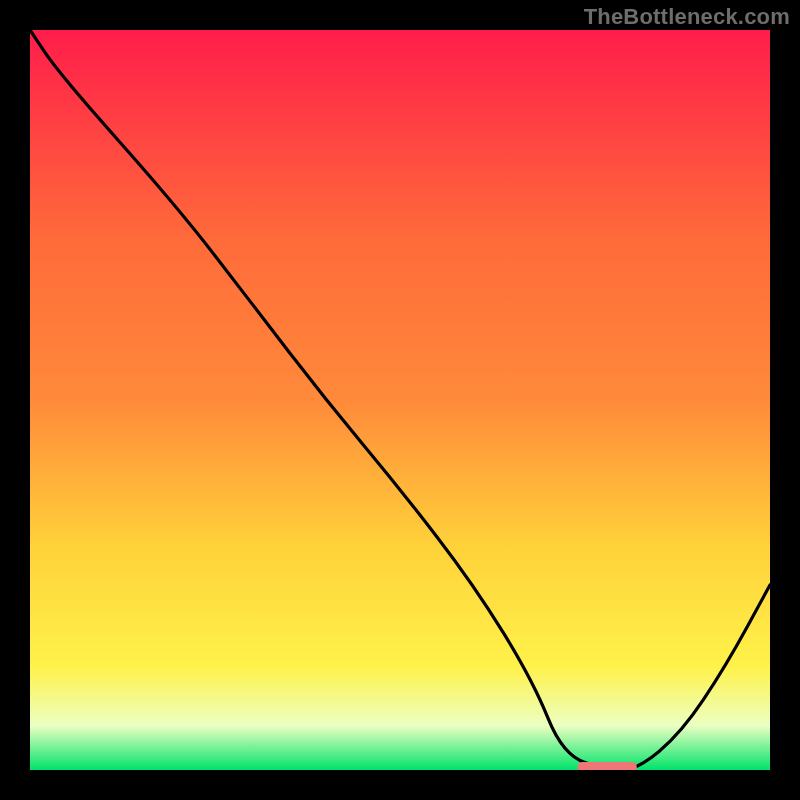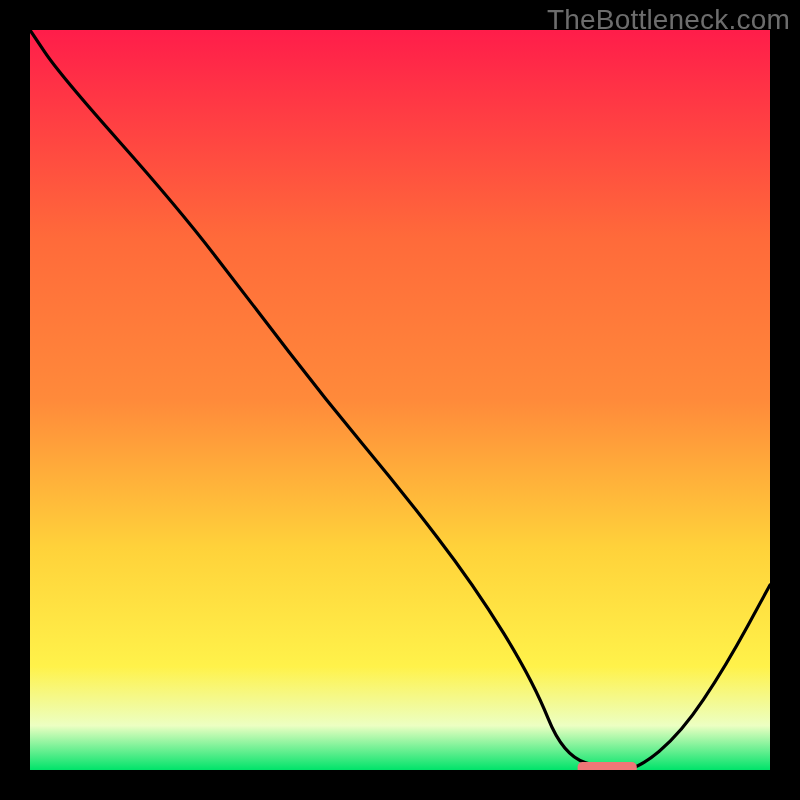--- a/index.html
+++ b/index.html
@@ -15,22 +15,22 @@
     position: relative;
     width: 800px;
     height: 800px;
     background: #000;
   }
   .watermark {
     position: absolute;
     top: 4px;
     right: 10px;
     color: #6d6d6d;
-    font-size: 28px;
-    font-weight: 400;
+    font-size: 22px;
+    font-weight: 700;
     letter-spacing: 0.2px;
     user-select: none;
   }
   .plot {
     position: absolute;
     left: 30px;
     top: 30px;
     width: 740px;
     height: 740px;
   }

